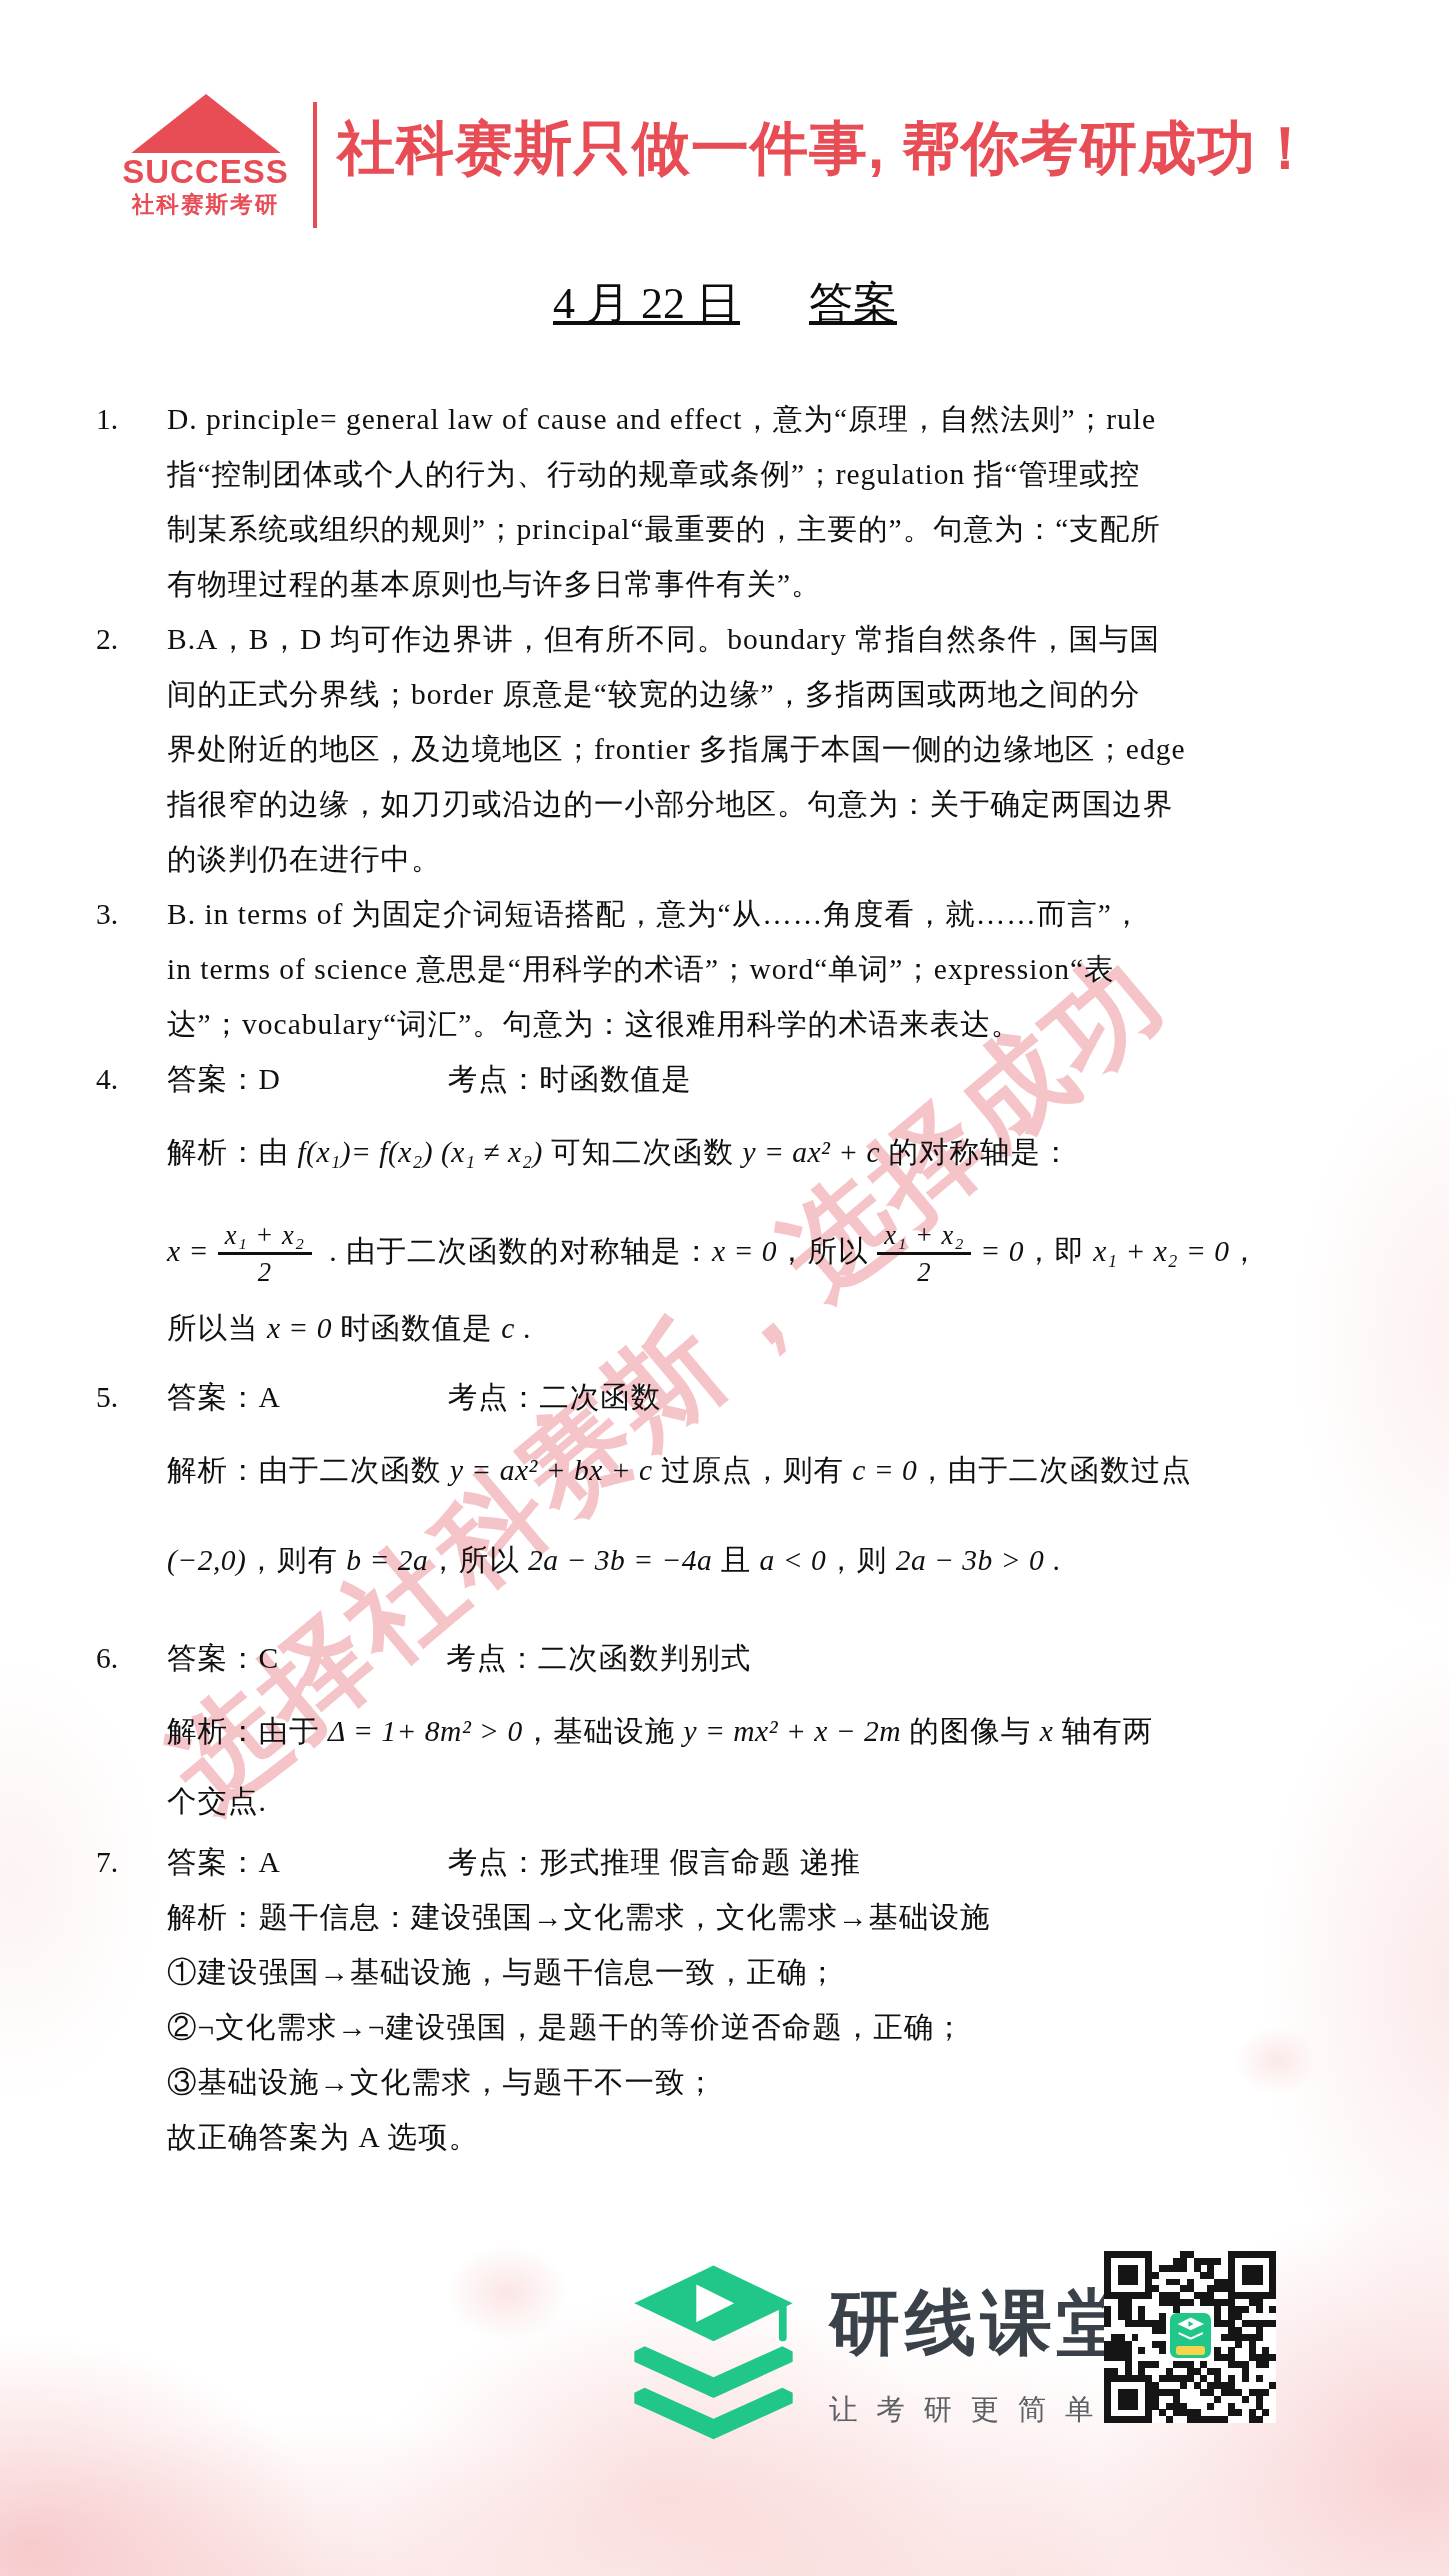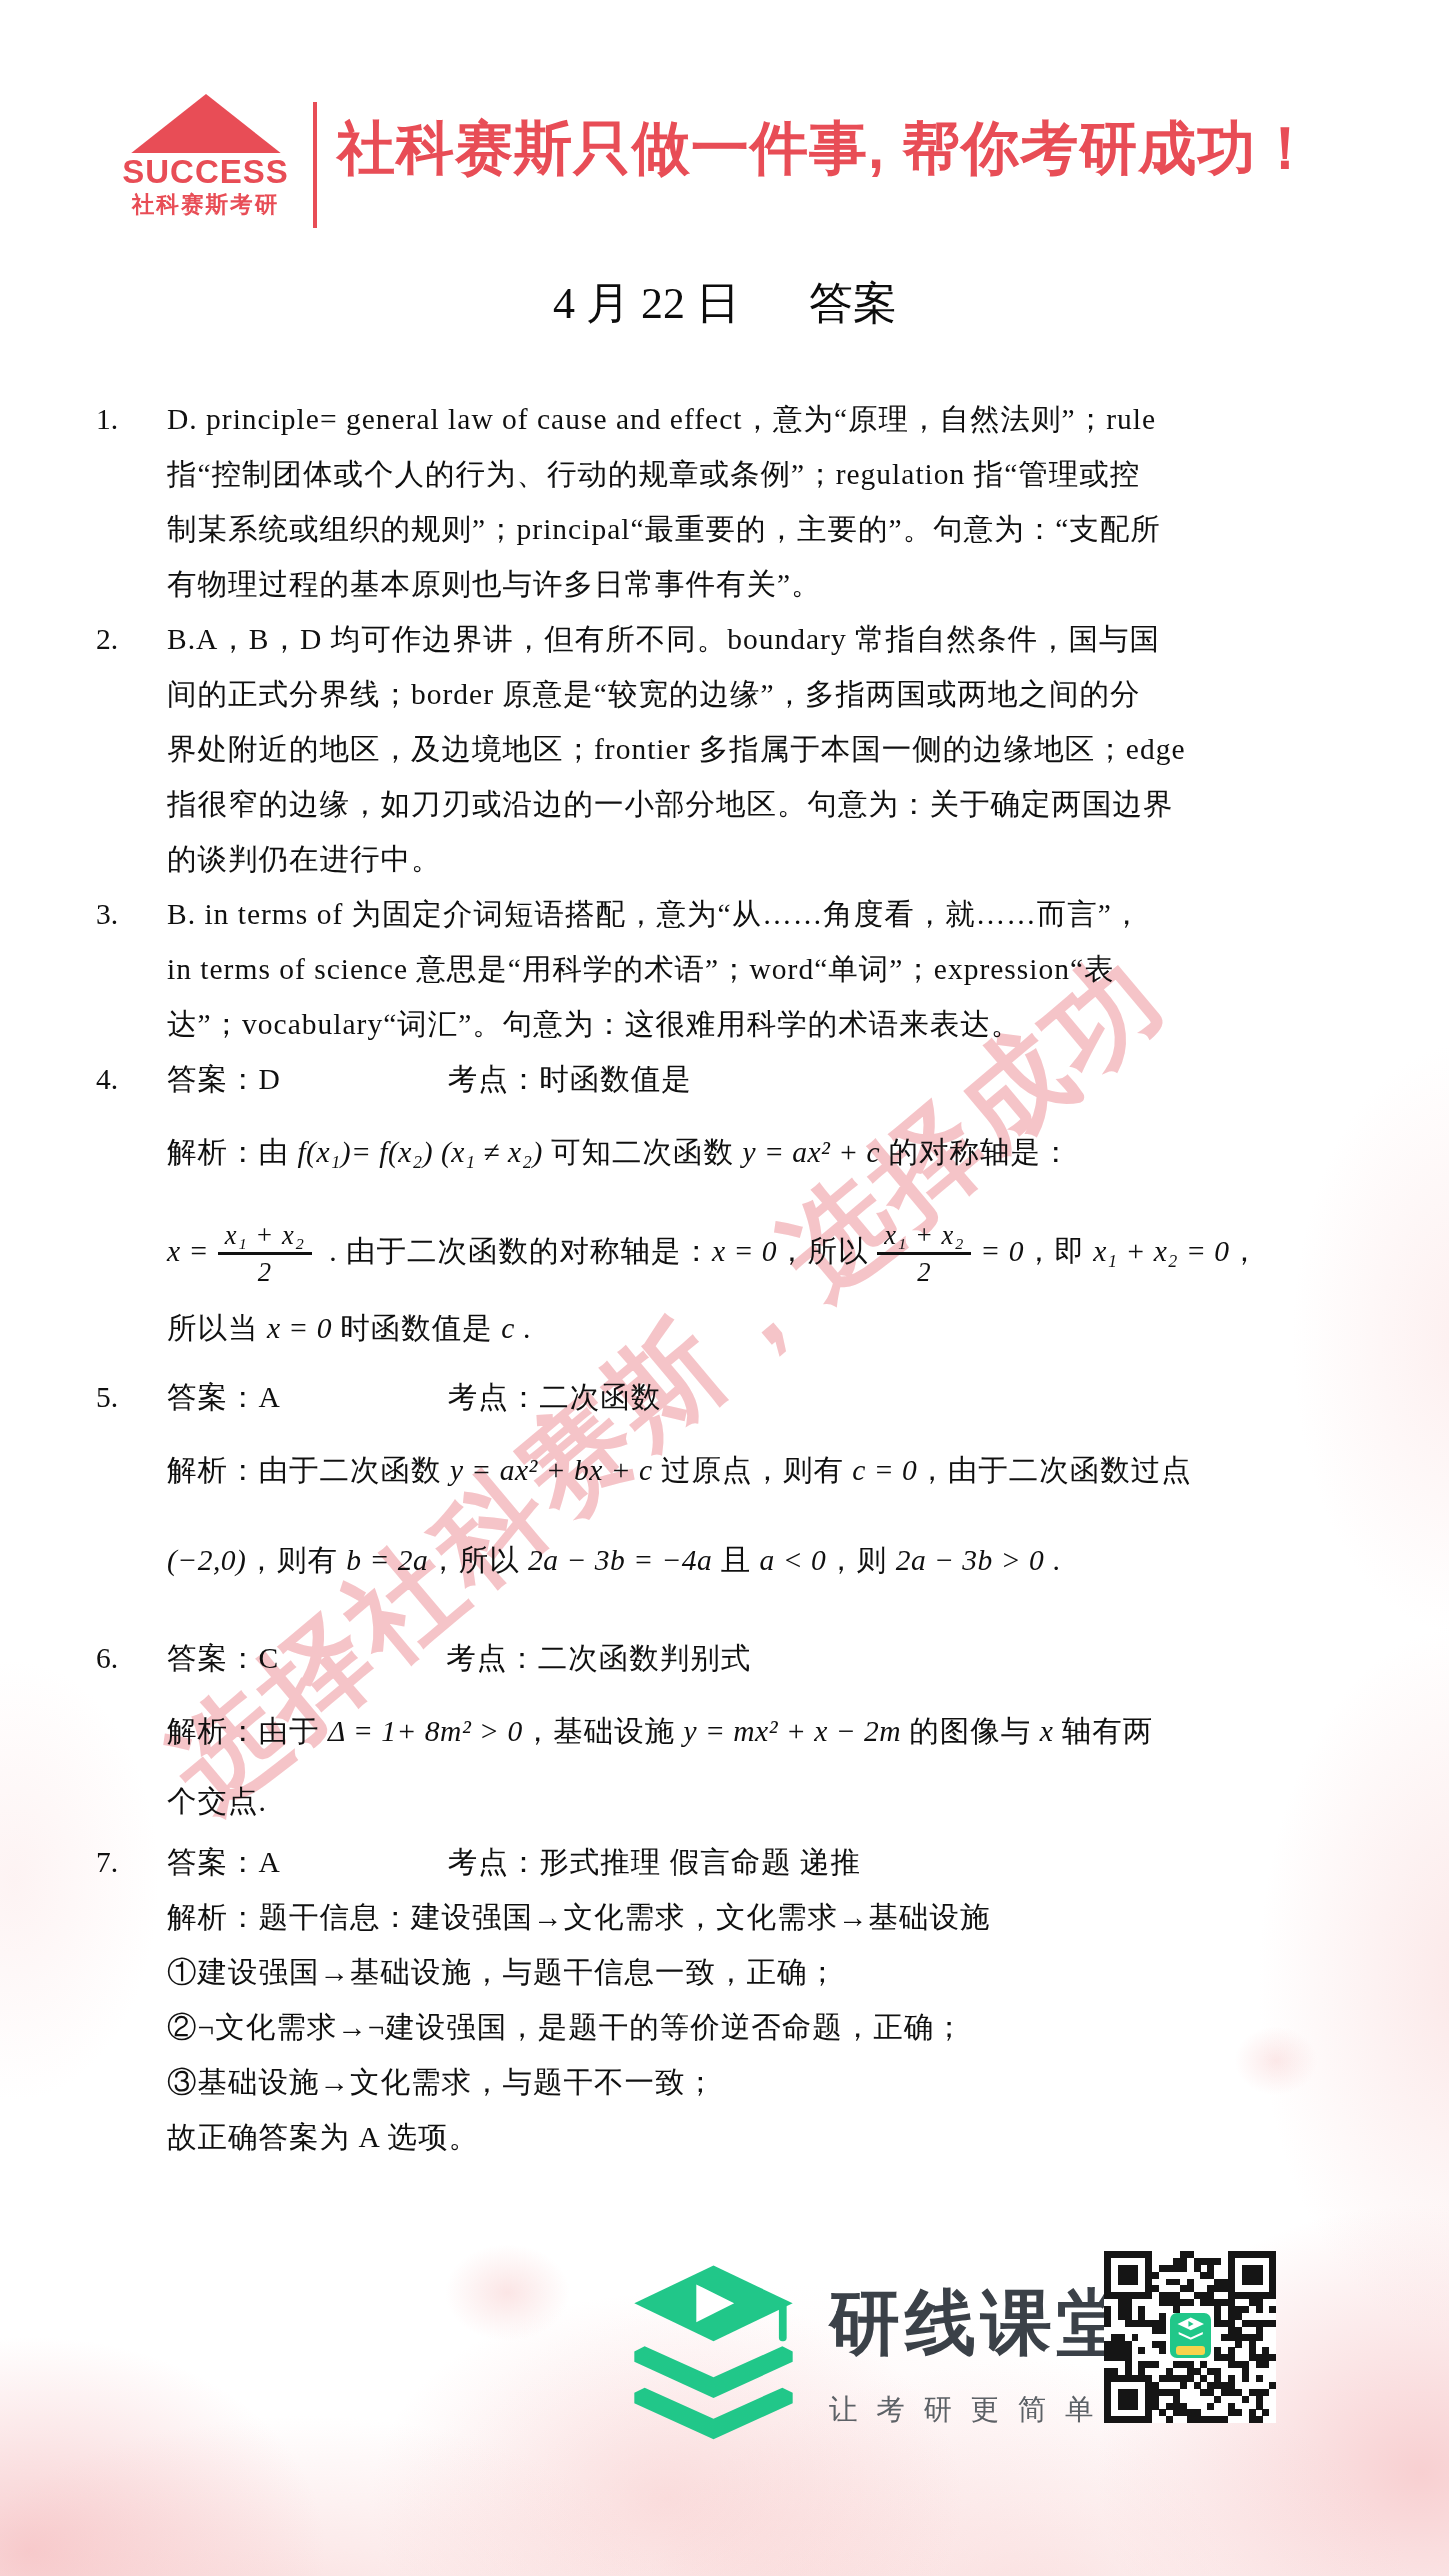--- a/index.html
+++ b/index.html
@@ -27,21 +27,21 @@
   .brand{position:absolute;left:0;top:0;width:175px;text-align:center;color:#e84d56;}
   .brand-roof{display:block;margin:0 auto 2px;}
   .brand-name{font-family:"Liberation Sans","DejaVu Sans",sans-serif;font-weight:800;
     font-size:33px;letter-spacing:1px;line-height:1.05;}
   .brand-sub{font-family:"Liberation Sans","DejaVu Sans",sans-serif;font-weight:700;
     font-size:22.6px;letter-spacing:2px;line-height:1.3;}
   .hdr-divider{position:absolute;left:195px;top:7.9px;width:3.9px;height:126px;background:#e84d56;}
   .slogan{position:absolute;left:219px;top:15.7px;font-family:"Liberation Sans","DejaVu Sans",sans-serif;
     font-weight:900;font-size:58px;color:#e84d56;letter-spacing:1px;white-space:nowrap;}
   
-  .title{position:absolute;left:0;top:274px;width:100%;text-align:center;font-size:44px;color:#0d0d0d;}
+  .title{position:absolute;left:0;top:274px;width:100%;text-align:center;font-size:44px;color:#0d0d0d;text-decoration:underline;}
   .title .gap{display:inline-block;width:69px;}
   
   .body{position:absolute;left:96px;top:392px;right:79px;}
   .item{display:flex;}
   .item .num{width:71px;flex:0 0 71px;font-size:29.5px;line-height:55px;}
   .item .content{flex:1;min-width:0;}
   .line{height:55px;line-height:55px;font-size:29.5px;letter-spacing:1px;white-space:nowrap;}
   .ansrow .kp{margin-left:167px;}
   .math{font-style:italic;letter-spacing:0.5px;}
   .rich{white-space:nowrap;}

